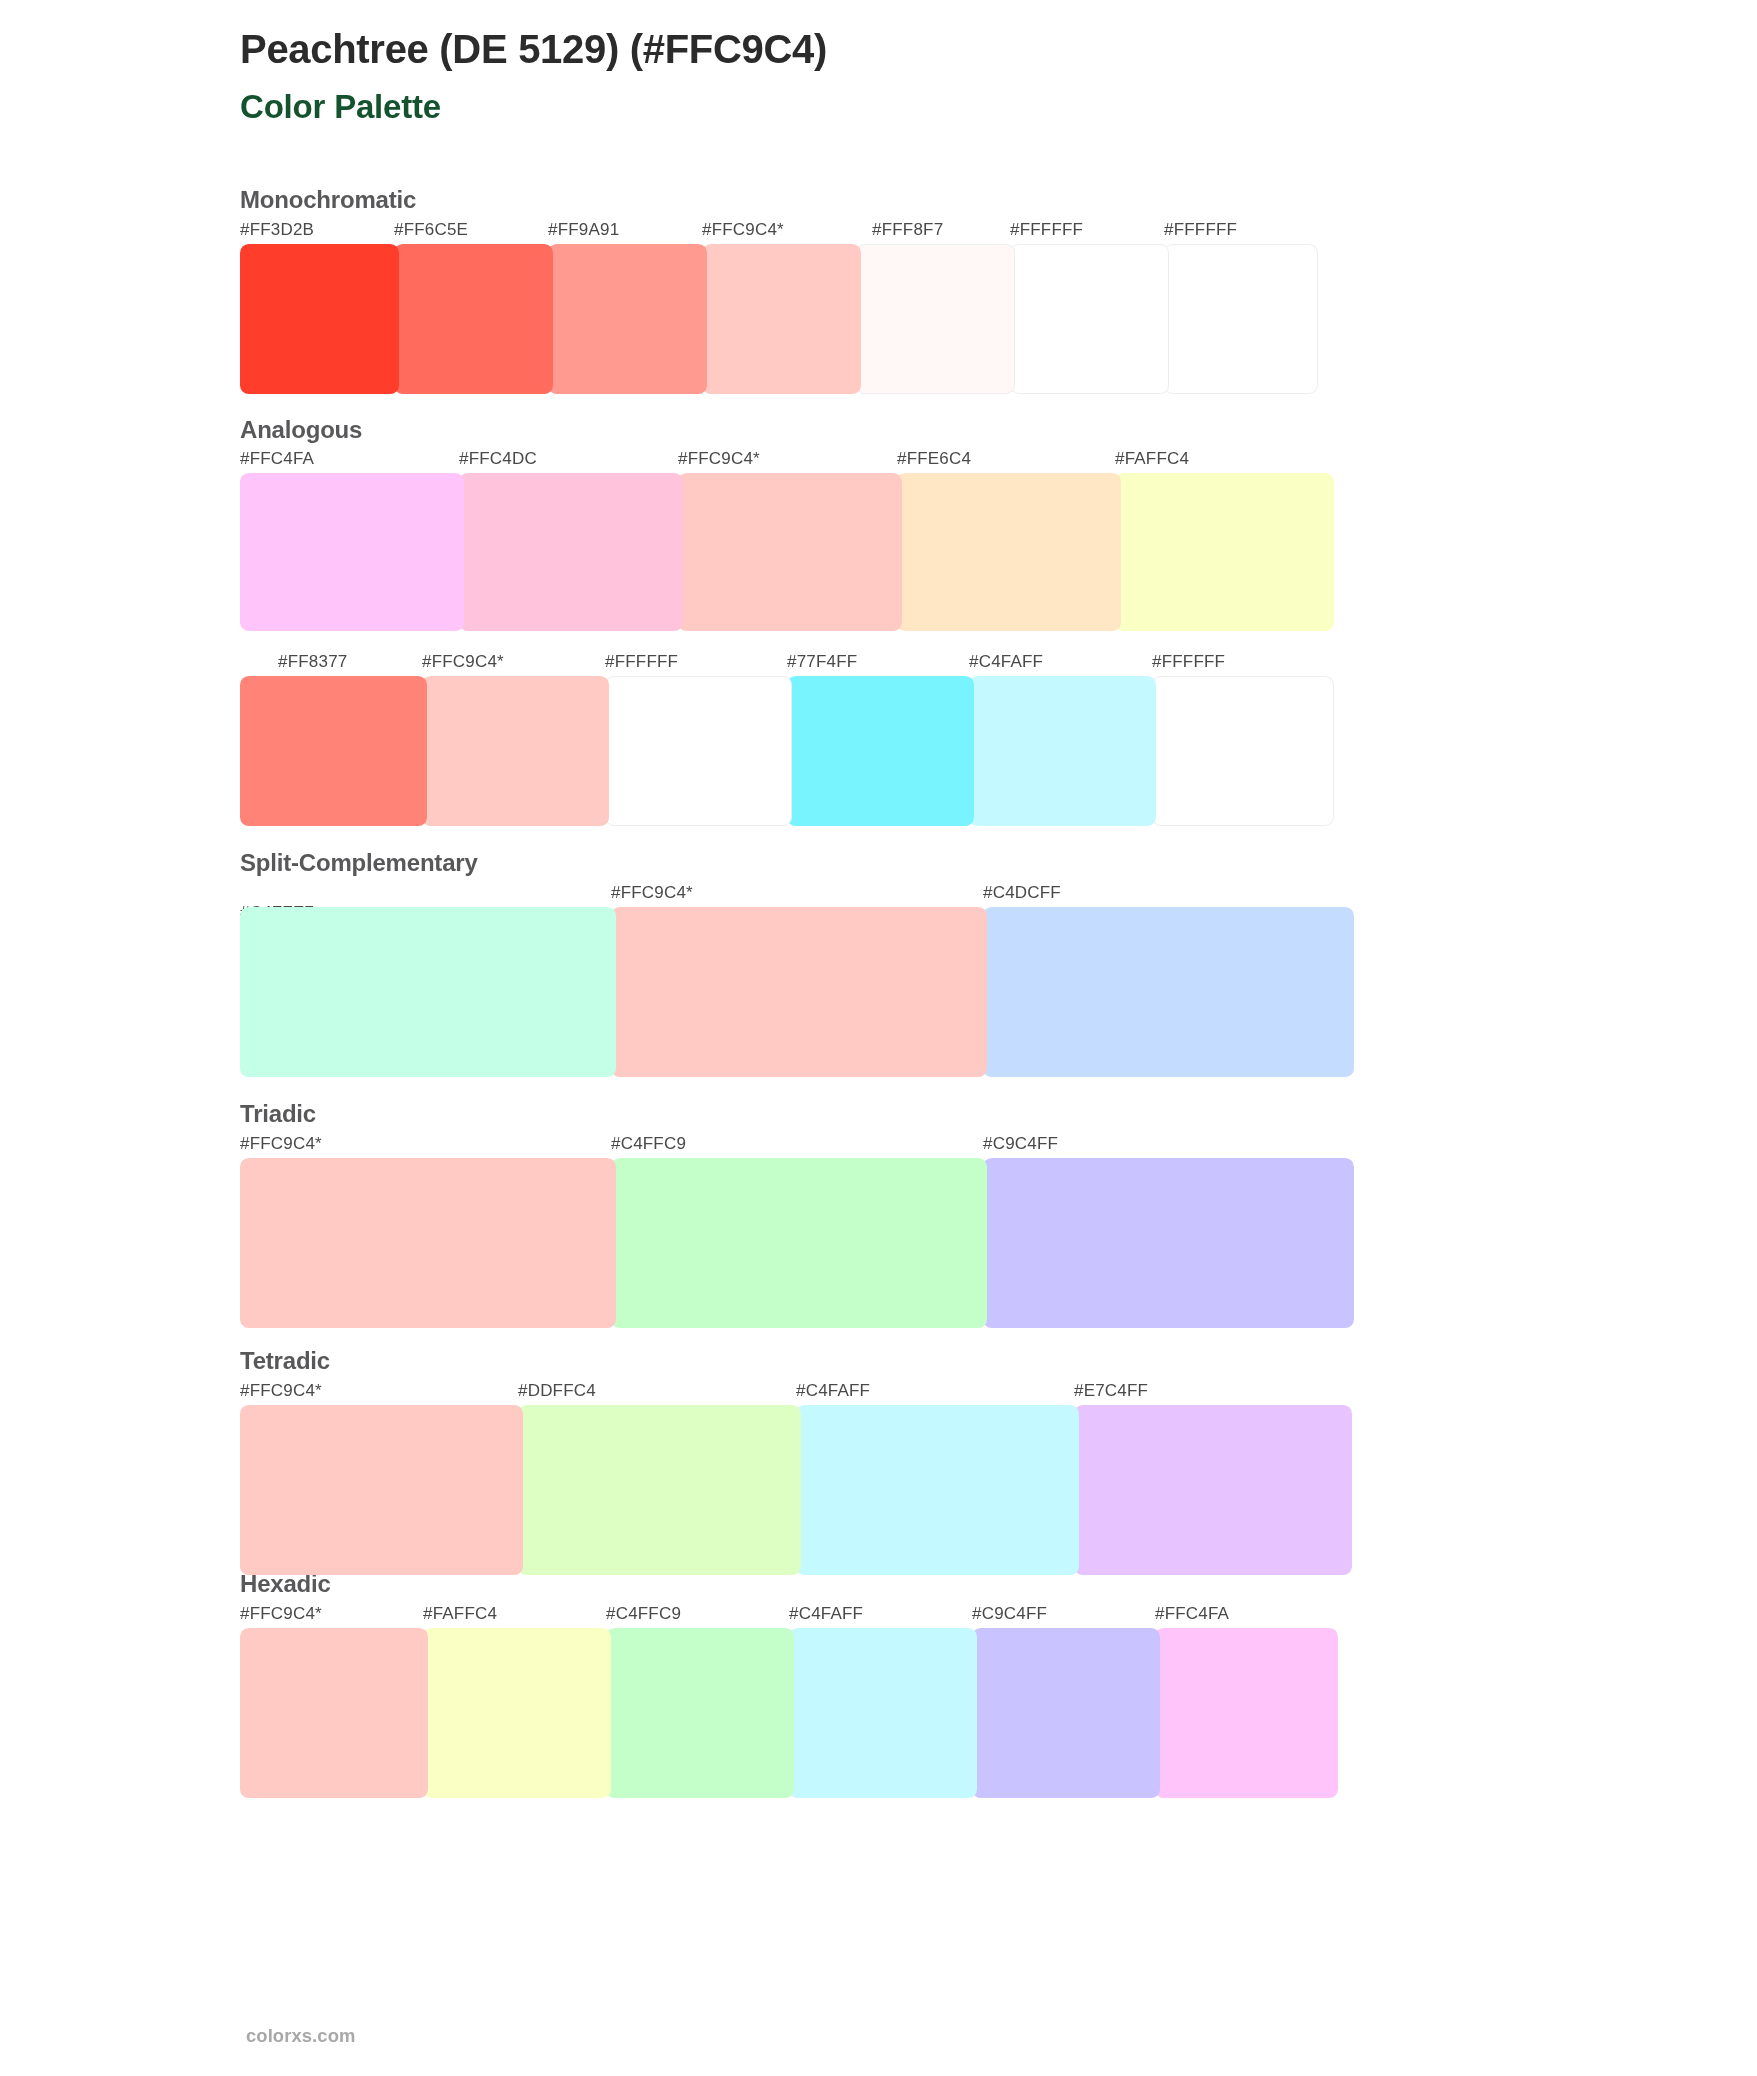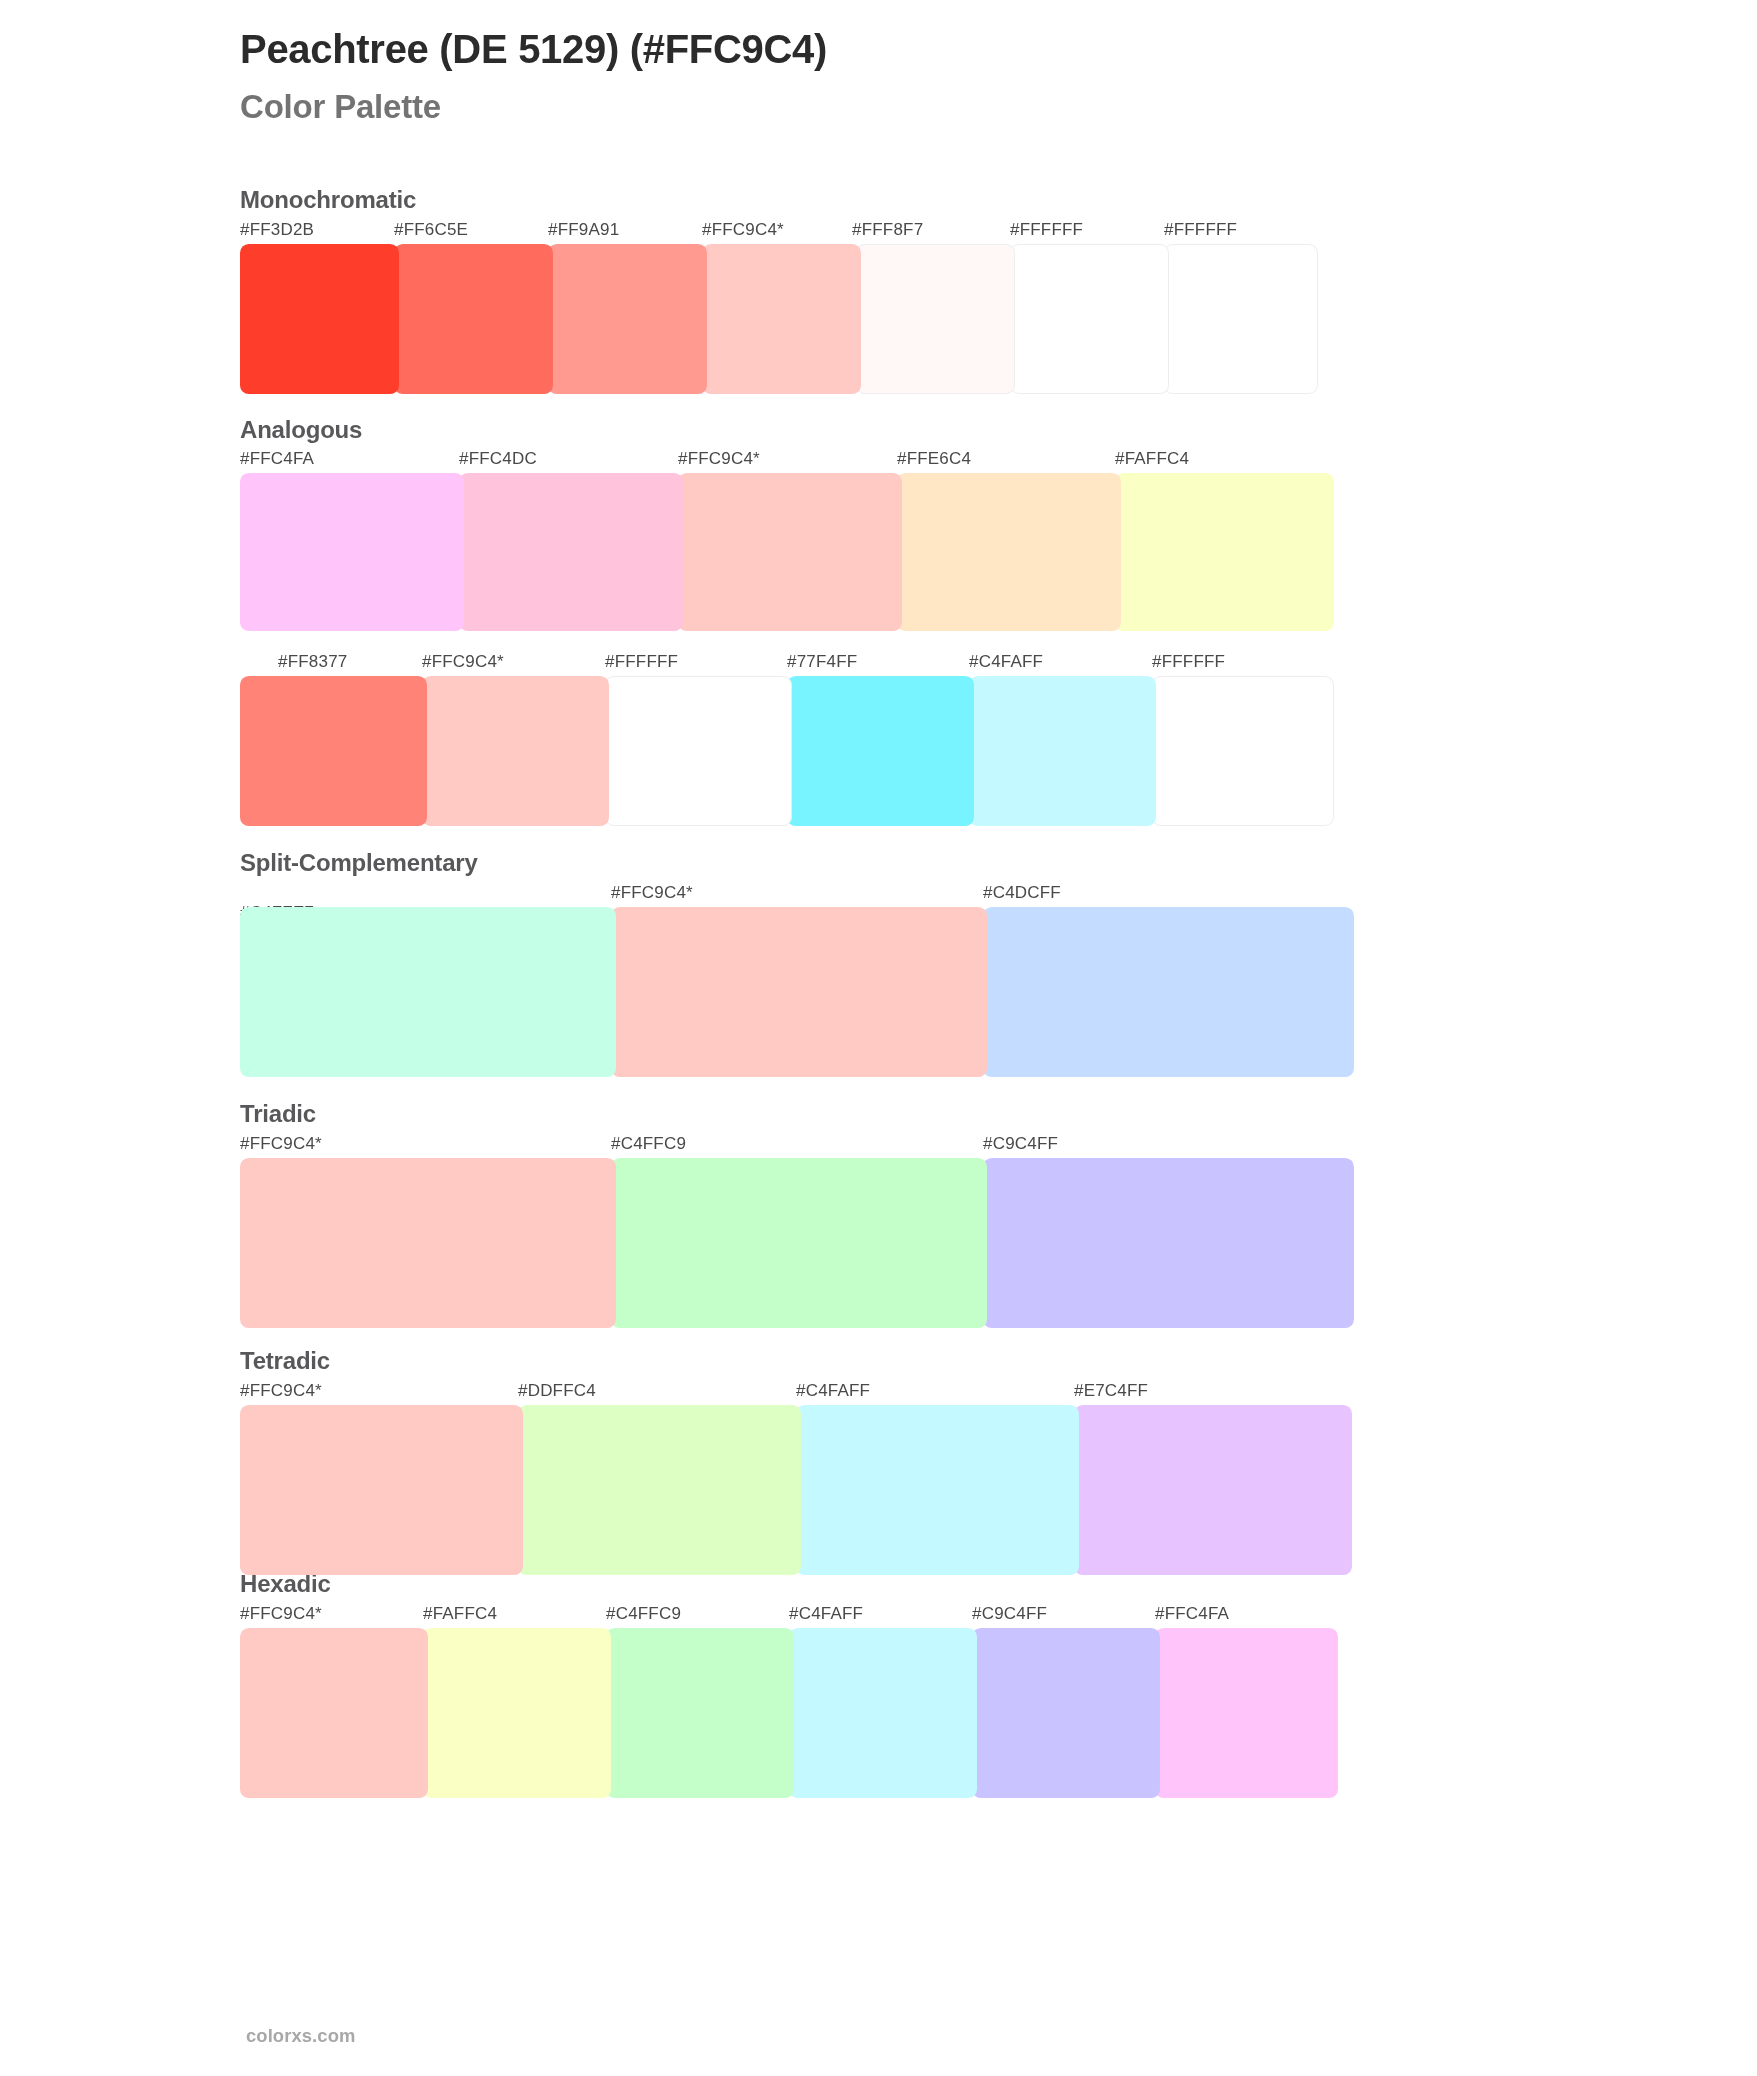--- a/index.html
+++ b/index.html
@@ -31,21 +31,21 @@
     font-size: 40px;
     font-weight: bold;
     color: #2b2b2b;
     letter-spacing: -0.3px;
     line-height: 1.12;
     margin: 0;
   }
   .page-subtitle {
     font-size: 33px;
     font-weight: bold;
-    color: #737373;
+    color: #14532d;
     letter-spacing: -0.2px;
     line-height: 1.12;
     margin: 17px 0 0 0;
   }
 
   
   .sections {
     margin-top: 59px;
   }
   .section {
@@ -137,21 +137,21 @@
 
   <div class="sections" id="sections-root">
       <div class="section sec-mono">
         <div class="section-title">Monochromatic</div>
         <div class="row">
           <div class="row-labels">
             <span class="hex-label" style="left: 0px;">#FF3D2B</span>
             <span class="hex-label" style="left: 154px;">#FF6C5E</span>
             <span class="hex-label" style="left: 308px;">#FF9A91</span>
             <span class="hex-label" style="left: 462px;">#FFC9C4*</span>
-            <span class="hex-label" style="left: 612px;">#FFF8F7</span>
+            <span class="hex-label" style="left: 632px;">#FFF8F7</span>
             <span class="hex-label" style="left: 770px;">#FFFFFF</span>
             <span class="hex-label" style="left: 924px;">#FFFFFF</span>
           </div>
           <div class="row-swatches">
             <div class="swatch" title="#FF3D2B" style="left: 0px; width: 159px; background: rgb(255, 61, 43); z-index: 7;"></div>
             <div class="swatch" title="#FF6C5E" style="left: 154px; width: 159px; background: rgb(255, 108, 94); z-index: 6;"></div>
             <div class="swatch" title="#FF9A91" style="left: 308px; width: 159px; background: rgb(255, 154, 145); z-index: 5;"></div>
             <div class="swatch" title="#FFC9C4*" style="left: 462px; width: 159px; background: rgb(255, 201, 196); z-index: 4;"></div>
             <div class="swatch light-edge" title="#FFF8F7" style="left: 616px; width: 159px; background: rgb(255, 248, 247); z-index: 3;"></div>
             <div class="swatch light-edge" title="#FFFFFF" style="left: 770px; width: 159px; background: rgb(255, 255, 255); z-index: 2;"></div>

